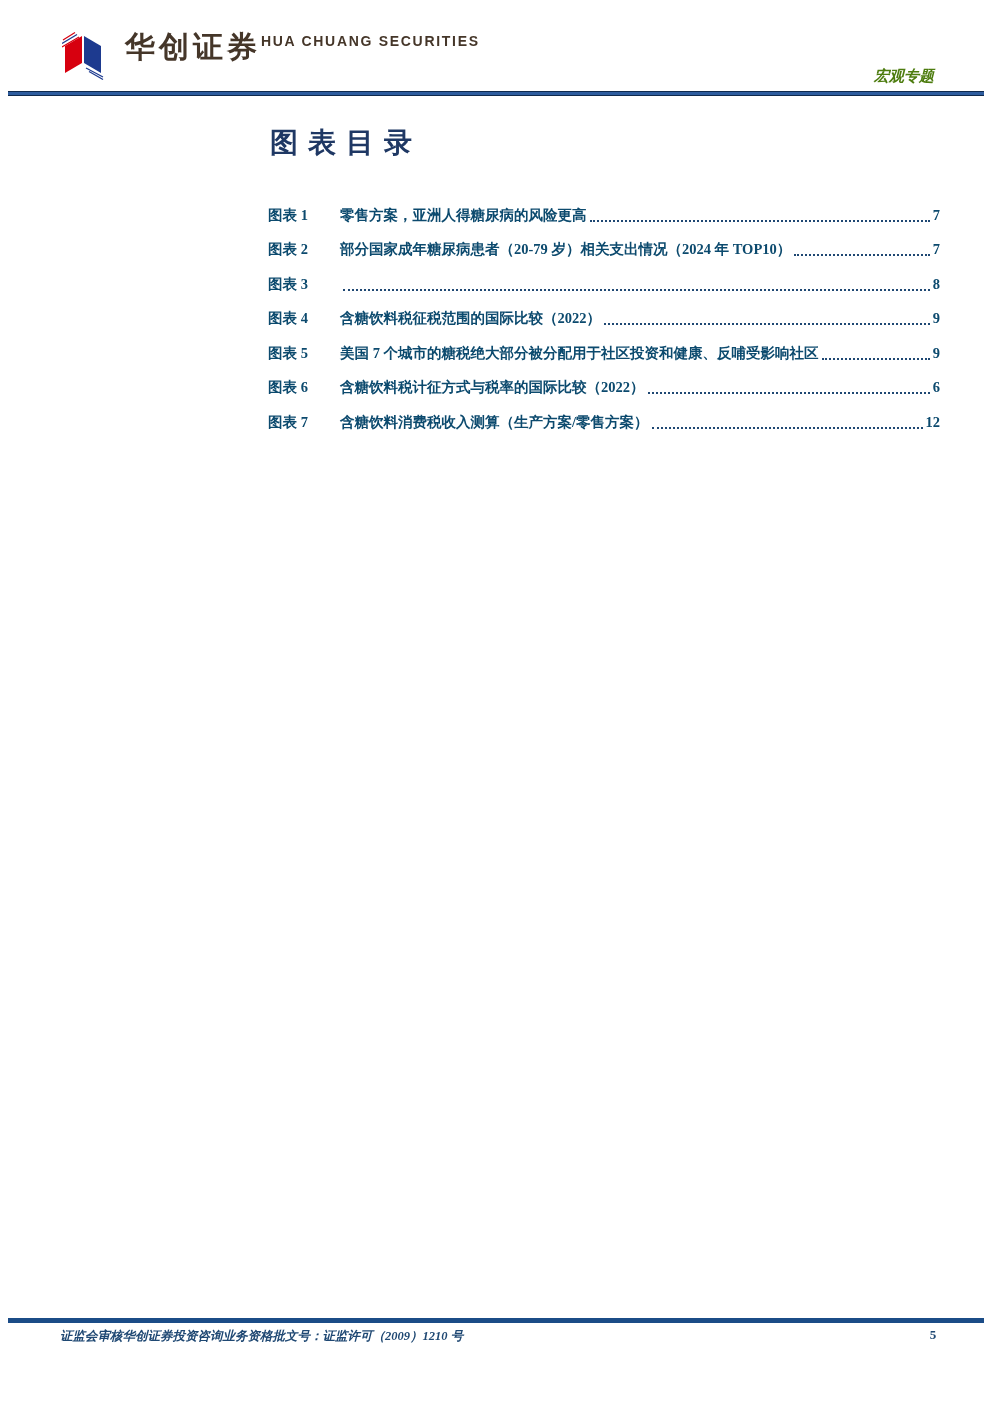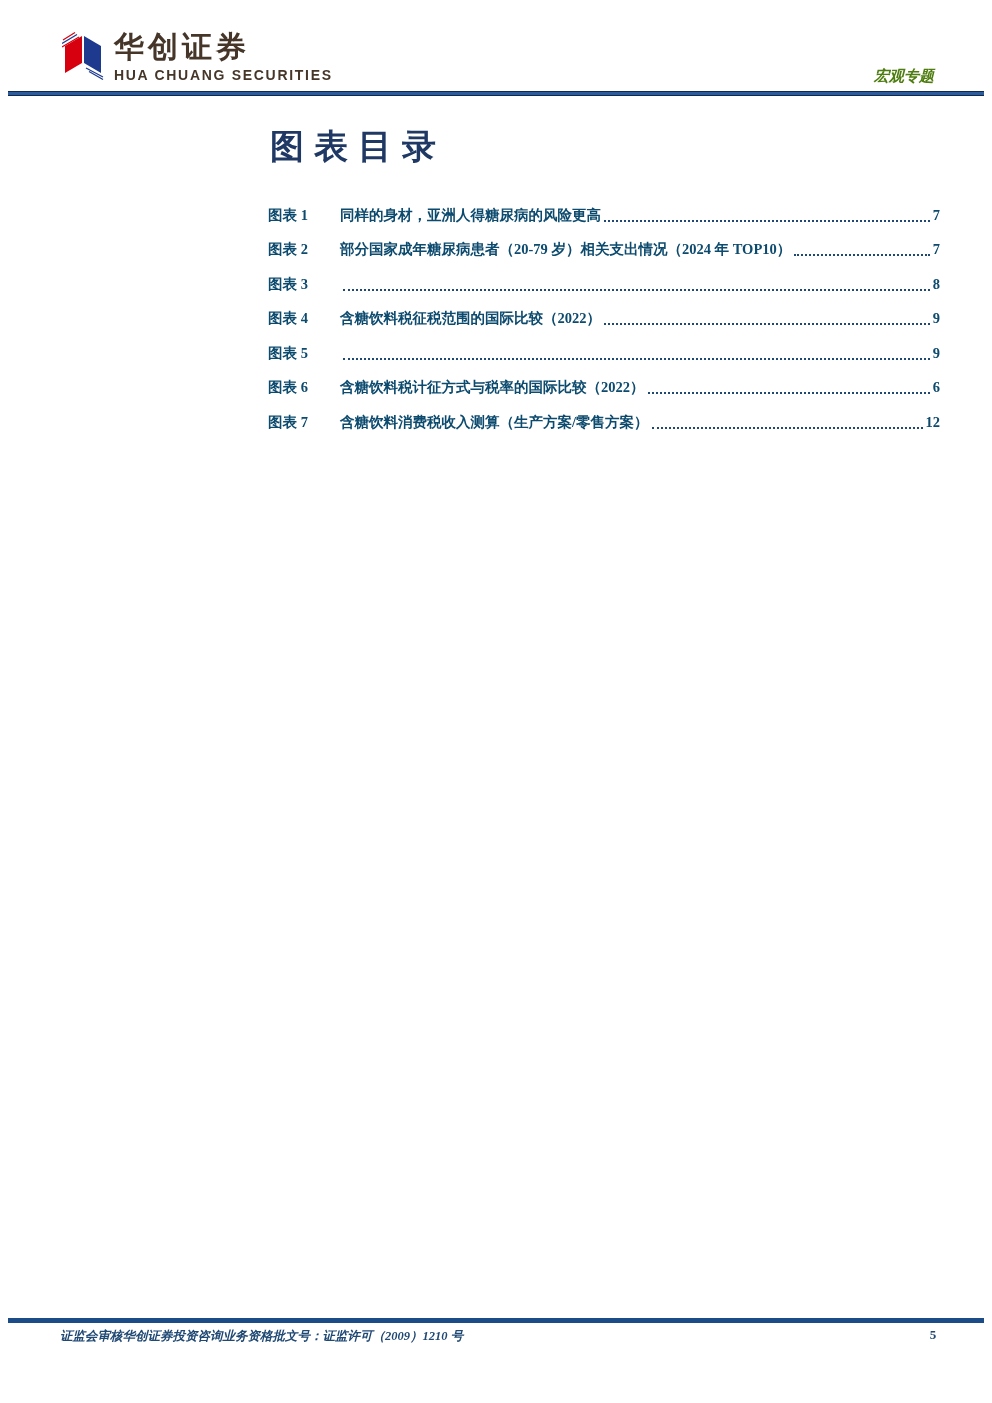--- a/index.html
+++ b/index.html
@@ -15,21 +15,21 @@
 
   
   .brand {
     position: absolute;
     left: 62px;
     top: 30px;
     display: flex;
     align-items: flex-start;
   }
   .brand-mark { width: 42px; height: 50px; margin-right: 10px; }
-  .brand-textblock { display: flex; flex-direction: column; }
+  .brand-textblock { display: flex; flex-direction: row; margin-left: 11px; }
   .brand-cn {
     font-family: "Liberation Sans", "DejaVu Sans", sans-serif;
     font-size: 30px;
     font-weight: 700;
     color: #453629;
     letter-spacing: 4px;
     line-height: 34px;
   }
   .brand-en {
     font-family: "Liberation Sans", "DejaVu Sans", sans-serif;
@@ -58,21 +58,21 @@
       #0F2A4E 0px, #0F2A4E 1px,
       #2D5C9E 1px, #2D5C9E 4px,
       #0F2A4E 4px, #0F2A4E 5px);
   }
 
   
   .toc-title {
     position: absolute;
     left: 270px;
     top: 124px;
-    font-size: 34px;
+    font-size: 28px;
     font-weight: 700;
     color: #1F3864;
     letter-spacing: 10px;
   }
   .toc-list {
     position: absolute;
     left: 268px;
     top: 198px;
     width: 672px;
     margin: 0;
@@ -154,21 +154,21 @@
 
   <div class="topic">宏观专题</div>
 
   <div class="header-rule"></div>
 
   <div class="toc-title">图表目录</div>
 
   <ul class="toc-list">
     <li class="toc-entry">
       <span class="entry-label">图表 1</span>
-      <span class="entry-title">同样的身材，亚洲人得糖尿病的风险更高</span>
+      <span class="entry-title">零售方案，亚洲人得糖尿病的风险更高</span>
       <span class="leader"></span>
       <span class="entry-page">7</span>
     </li>
     <li class="toc-entry">
       <span class="entry-label">图表 2</span>
       <span class="entry-title">部分国家成年糖尿病患者（20-79 岁）相关支出情况（2024 年 TOP10）</span>
       <span class="leader"></span>
       <span class="entry-page">7</span>
     </li>
     <li class="toc-entry">
@@ -177,20 +177,21 @@
       <span class="entry-page">8</span>
     </li>
     <li class="toc-entry">
       <span class="entry-label">图表 4</span>
       <span class="entry-title">含糖饮料税征税范围的国际比较（2022）</span>
       <span class="leader"></span>
       <span class="entry-page">9</span>
     </li>
     <li class="toc-entry">
       <span class="entry-label">图表 5</span>
+      <span class="entry-title">美国 7 个城市的糖税绝大部分被分配用于社区投资和健康、反哺受影响社区</span>
       <span class="leader"></span>
       <span class="entry-page">9</span>
     </li>
     <li class="toc-entry">
       <span class="entry-label">图表 6</span>
       <span class="entry-title">含糖饮料税计征方式与税率的国际比较（2022）</span>
       <span class="leader"></span>
       <span class="entry-page">6</span>
     </li>
     <li class="toc-entry">

